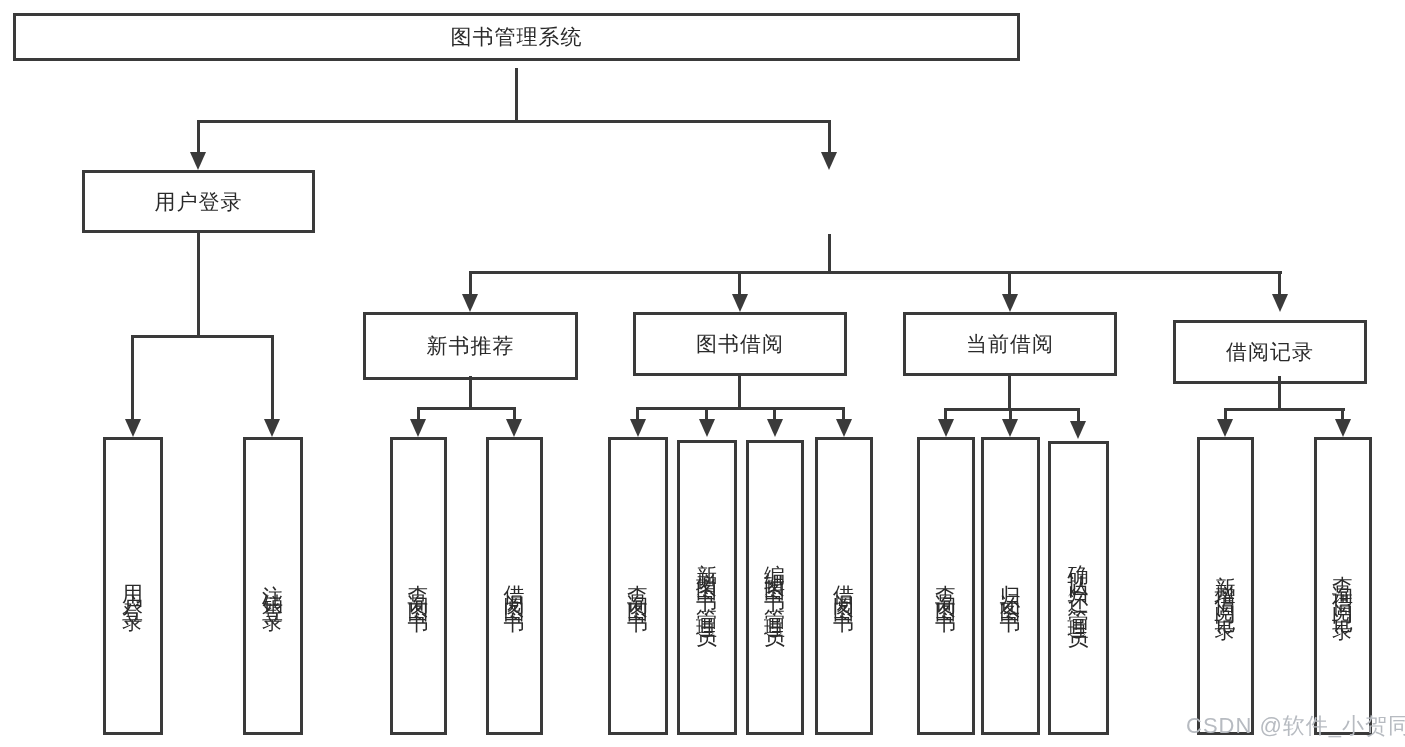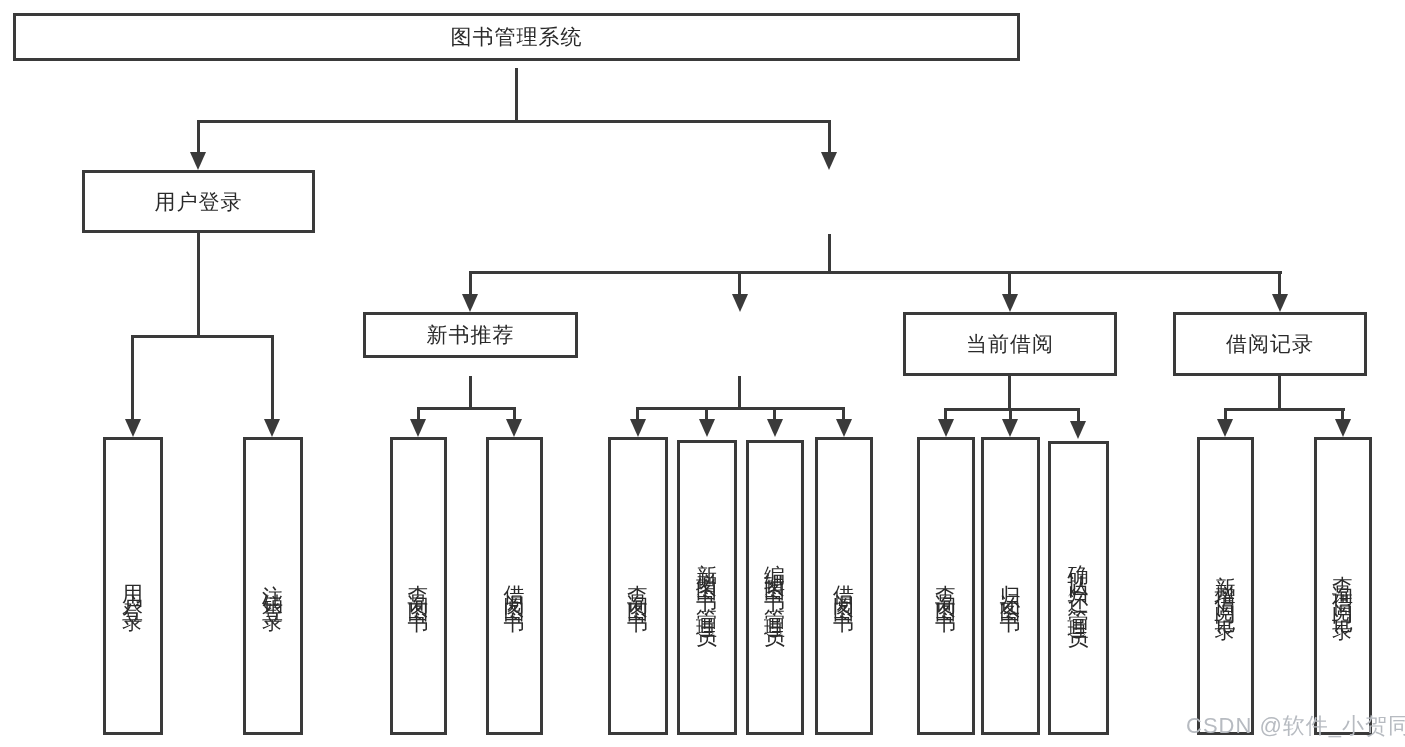--- a/index.html
+++ b/index.html
@@ -38,30 +38,33 @@
 
   <div class="box hbox" style="left:13px;top:13px;width:1007px;height:48px">
     <span>图书管理系统</span>
   </div>
 
   <div class="box hbox" style="left:82px;top:170px;width:233px;height:63px">
     <span>用户登录</span>
   </div>
 
 
-  <div class="box hbox" style="left:363px;top:312px;width:215px;height:46px">
+  <div class="box hbox" style="left:363px;top:312px;width:215px;height:68px">
     <span>新书推荐</span>
   </div>
 
+  <div class="box hbox" style="left:633px;top:312px;width:214px;height:64px">
+    <span>图书借阅</span>
+  </div>
 
   <div class="box hbox" style="left:903px;top:312px;width:214px;height:64px">
     <span>当前借阅</span>
   </div>
 
-  <div class="box hbox" style="left:1173px;top:312px;width:194px;height:64px">
+  <div class="box hbox" style="left:1173px;top:320px;width:194px;height:64px">
     <span>借阅记录</span>
   </div>
 
   <div class="box vbox" style="left:103px;top:437px;width:60px;height:298px">
     <span>用户登录</span>
   </div>
   <div class="box vbox" style="left:243px;top:437px;width:60px;height:298px">
     <span>注销登录</span>
   </div>
 

